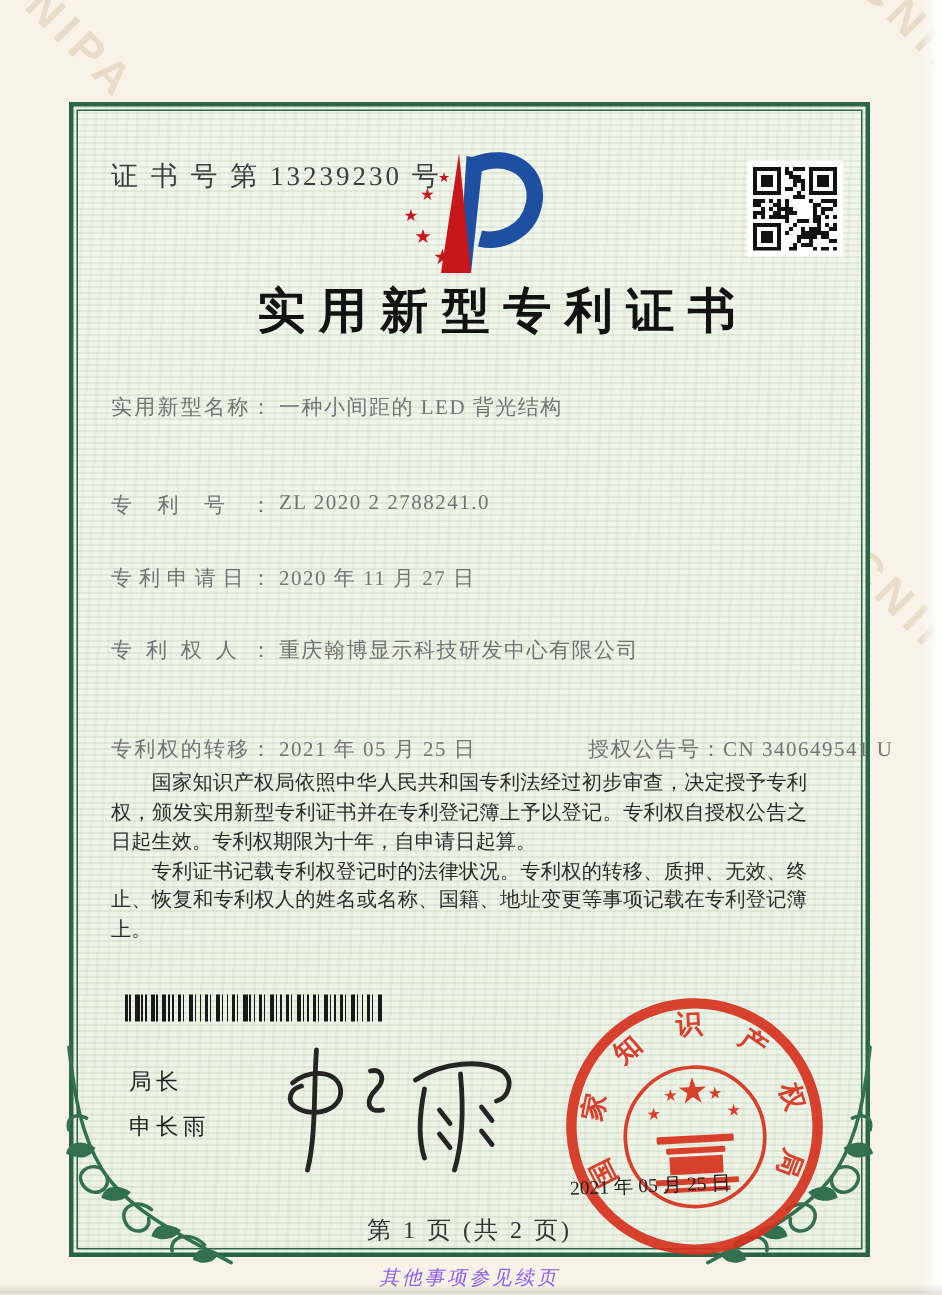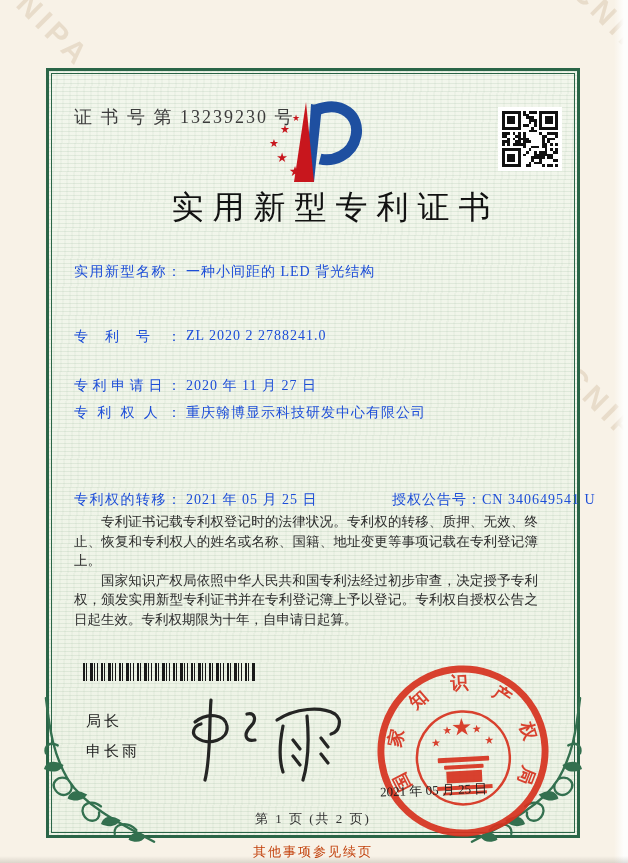--- a/index.html
+++ b/index.html
@@ -25,24 +25,24 @@
       repeating-linear-gradient(92deg,rgba(104,150,112,.05) 0 2px,rgba(255,255,255,0) 2px 7px),
       linear-gradient(#f2f6ec,#eef3e6);}
   .frame::after{content:"";position:absolute;inset:2px;border:1px solid #2a6547;pointer-events:none;}
   
   .cert-no{position:absolute;left:74px;top:105px;font-size:18px;letter-spacing:2px;
     color:#3c3c3c;z-index:3;}
   .logo{position:absolute;left:260px;top:100px;z-index:3;}
   .qr{position:absolute;left:498px;top:107px;width:64px;height:64px;background:#fff;
     z-index:3;display:flex;align-items:center;justify-content:center;}
   .title{position:absolute;left:46px;top:186px;width:570px;text-align:center;
-    font-size:32px;font-weight:normal;letter-spacing:9px;text-indent:9px;color:#121212;z-index:3;}
+    font-size:32px;font-weight:bold;letter-spacing:9px;text-indent:9px;color:#121212;z-index:3;}
   
   .frow{position:absolute;left:74px;width:486px;font-size:14px;letter-spacing:1px;
-    color:#1d4ed8;z-index:3;white-space:nowrap;}
+    color:#737373;z-index:3;white-space:nowrap;}
   .flabel{display:inline-block;width:108px;text-align:justify;text-align-last:justify;vertical-align:top;}
   .fval{margin-left:4px;}
   .grant2{position:absolute;left:318px;top:0;white-space:nowrap;}
   
   .paras{position:absolute;left:74px;top:512px;width:464px;font-size:13.5px;
     line-height:19.6px;text-align:justify;color:#2c2c2c;z-index:3;}
   .paras p{margin:0;text-indent:2em;}
   
   .barcode{position:absolute;left:83px;top:663px;width:173px;height:18px;z-index:3;
     background:repeating-linear-gradient(90deg,
@@ -51,23 +51,23 @@
       #191919 14px 15px,transparent 15px 18px);}
   
   .director{position:absolute;left:86px;font-size:15px;letter-spacing:3px;color:#222;z-index:3;text-align:right;}
   .sig{position:absolute;left:180px;top:690px;z-index:3;}
   
   .seal{position:absolute;left:374px;top:662px;z-index:3;transform:rotate(-3deg);opacity:.92;}
   .seal-date{position:absolute;left:380px;top:781px;width:140px;font-size:13px;
     color:#1c1c1c;z-index:4;transform:rotate(-2deg);white-space:nowrap;}
   
   .pagenum{position:absolute;left:46px;top:810px;width:534px;text-align:center;
-    font-size:13px;letter-spacing:2px;color:#333;z-index:3;}
+    font-size:16px;letter-spacing:2px;color:#333;z-index:3;}
   .note{position:absolute;left:46px;top:843px;width:534px;text-align:center;
-    font-size:13px;letter-spacing:2px;color:#c2410c;z-index:3;}
+    font-size:13px;letter-spacing:2px;color:#8b5cf6;z-index:3;font-style:italic;}
   .flourish{position:absolute;top:696px;z-index:2;}
   .flourish.left{left:42px;transform:scaleX(-1);}
   .flourish.right{left:466px;}
 </style>
 </head>
 <body>
 
 <div class="page">
 
   <div class="wm" style="left:-14px;top:4px">CNIPA</div>
@@ -143,33 +143,33 @@
 
   <div class="frow" style="top:263px">
     <span class="flabel">实用新型名称：</span><span class="fval">一种小间距的 LED 背光结构</span>
   </div>
   <div class="frow" style="top:328px">
     <span class="flabel">专利号：</span><span class="fval">ZL 2020 2 2788241.0</span>
   </div>
   <div class="frow" style="top:377px">
     <span class="flabel">专利申请日：</span><span class="fval">2020 年 11 月 27 日</span>
   </div>
-  <div class="frow" style="top:404px">
+  <div class="frow" style="top:425px">
     <span class="flabel">专利权人：</span><span class="fval">重庆翰博显示科技研发中心有限公司</span>
   </div>
   <div class="frow" style="top:491px">
     <span class="flabel">专利权的转移：</span><span class="fval">2021 年 05 月 25 日</span>
     <span class="grant2">
       <span>授权公告号：</span><span>CN 340649541 U</span>
     </span>
   </div>
 
   <div class="paras">
+    <p>国家知识产权局依照中华人民共和国专利法经过初步审查，决定授予专利权，颁发实用新型专利证书并在专利登记簿上予以登记。专利权自授权公告之日起生效。专利权期限为十年，自申请日起算。</p>
     <p>专利证书记载专利权登记时的法律状况。专利权的转移、质押、无效、终止、恢复和专利权人的姓名或名称、国籍、地址变更等事项记载在专利登记簿上。</p>
-    <p>国家知识产权局依照中华人民共和国专利法经过初步审查，决定授予专利权，颁发实用新型专利证书并在专利登记簿上予以登记。专利权自授权公告之日起生效。专利权期限为十年，自申请日起算。</p>
   </div>
 
   <div class="barcode"></div>
 
   <div class="director" style="top:712px">局长</div>
   <div class="director" style="top:742px">申长雨</div>
 
   <svg class="sig" width="172" height="95" viewBox="0 0 170 95">
     <g stroke="#141414" stroke-width="3.2" fill="none" stroke-linecap="round" opacity=".92">
       <path d="M30,10 C28,34 30,66 24,90"></path>

